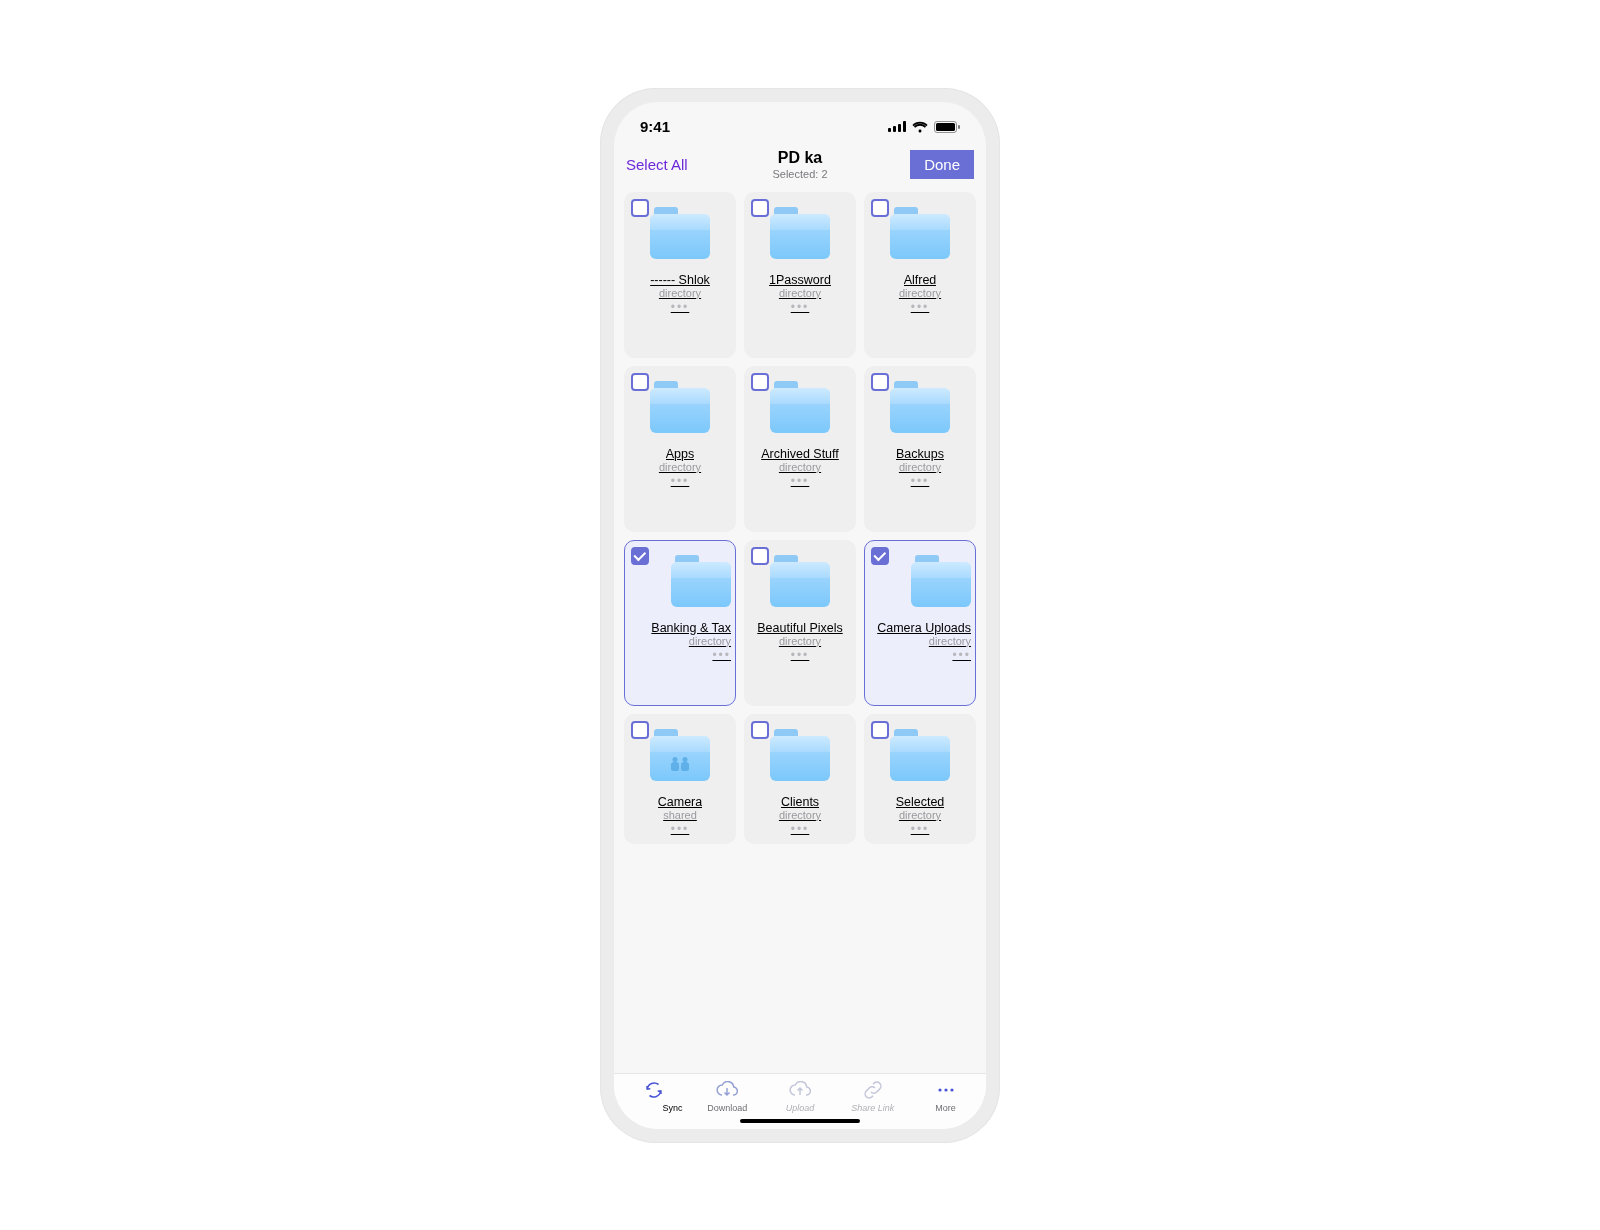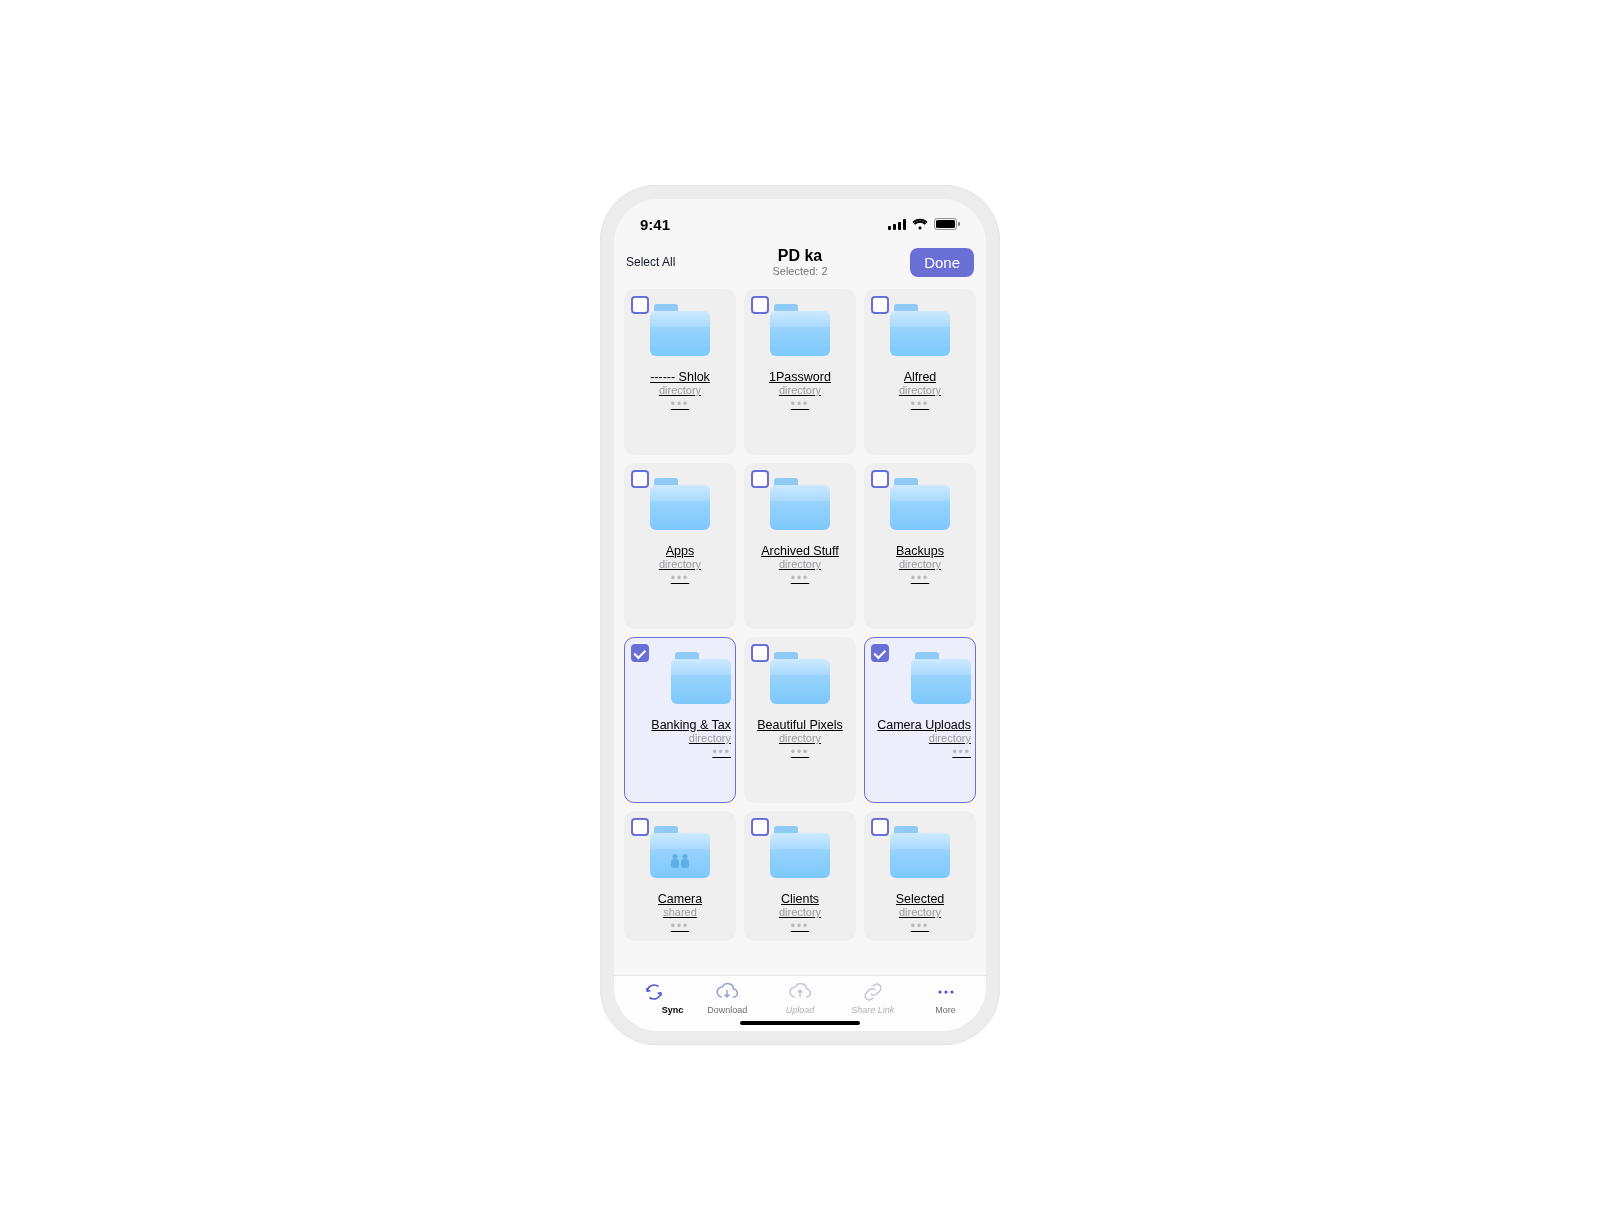--- a/index.html
+++ b/index.html
@@ -13,21 +13,21 @@
   .canvas {
     width: 1600px;
     height: 1230px;
     position: relative;
     display: flex;
     align-items: center;
     justify-content: center;
   }
   .phone-frame {
     width: 400px;
-    height: 860px;
+    height: 1055px;
     background: #ececec;
     border-radius: 56px;
     padding: 14px;
     position: relative;
     box-shadow: 0 0 0 1px #e5e5e5 inset;
   }
   .phone-screen {
     width: 100%;
     height: 100%;
     background: #f7f7f8;
@@ -59,22 +59,22 @@
   
   .nav-header {
     height: 46px;
     display: flex;
     align-items: center;
     justify-content: space-between;
     padding: 0 12px;
   }
   .nav-left {
     min-width: 86px;
-    color: #0f172a;
-    font-size: 12px;
+    color: #6d28d9;
+    font-size: 15px;
   }
   .nav-center {
     text-align: center;
     flex: 1;
   }
   .nav-title {
     font-size: 16px;
     font-weight: 700;
     color: #000;
     line-height: 1.1;
@@ -86,21 +86,21 @@
   }
   .nav-right {
     min-width: 86px;
     display: flex;
     justify-content: flex-end;
   }
   .done-btn {
     background: #6a6fd6;
     color: #fff;
     font-size: 15px;
-    border-radius: 8px;
+    border-radius: 0;
     padding: 6px 14px;
     font-weight: 500;
   }
   
   .grid-scroll {
     flex: 1;
     overflow: hidden;
     padding: 4px 10px 0 10px;
   }
   .grid {
@@ -259,21 +259,21 @@
   }
   .tool-icon {
     width: 22px;
     height: 20px;
     display: flex;
     align-items: center;
     justify-content: center;
     color: #94a0d4;
   }
   .tool-item.active .tool-icon { color: #4a54d6; }
-  .tool-item.active .tool-label { color: #000; font-weight: 700; margin-left: 36px; }
+  .tool-item.active .tool-label { color: #000; font-weight: 400; margin-left: 36px; }
   .tool-item.more .tool-icon { color: #4a54d6; }
   .tool-label {
     font-size: 9px;
     color: #6e6e72;
   }
   .tool-item.disabled .tool-icon { color: #c3c6d9; }
   .tool-item.disabled .tool-label { color: #b0b0b4; font-style: italic; }
   
   .home-indicator {
     position: absolute;

